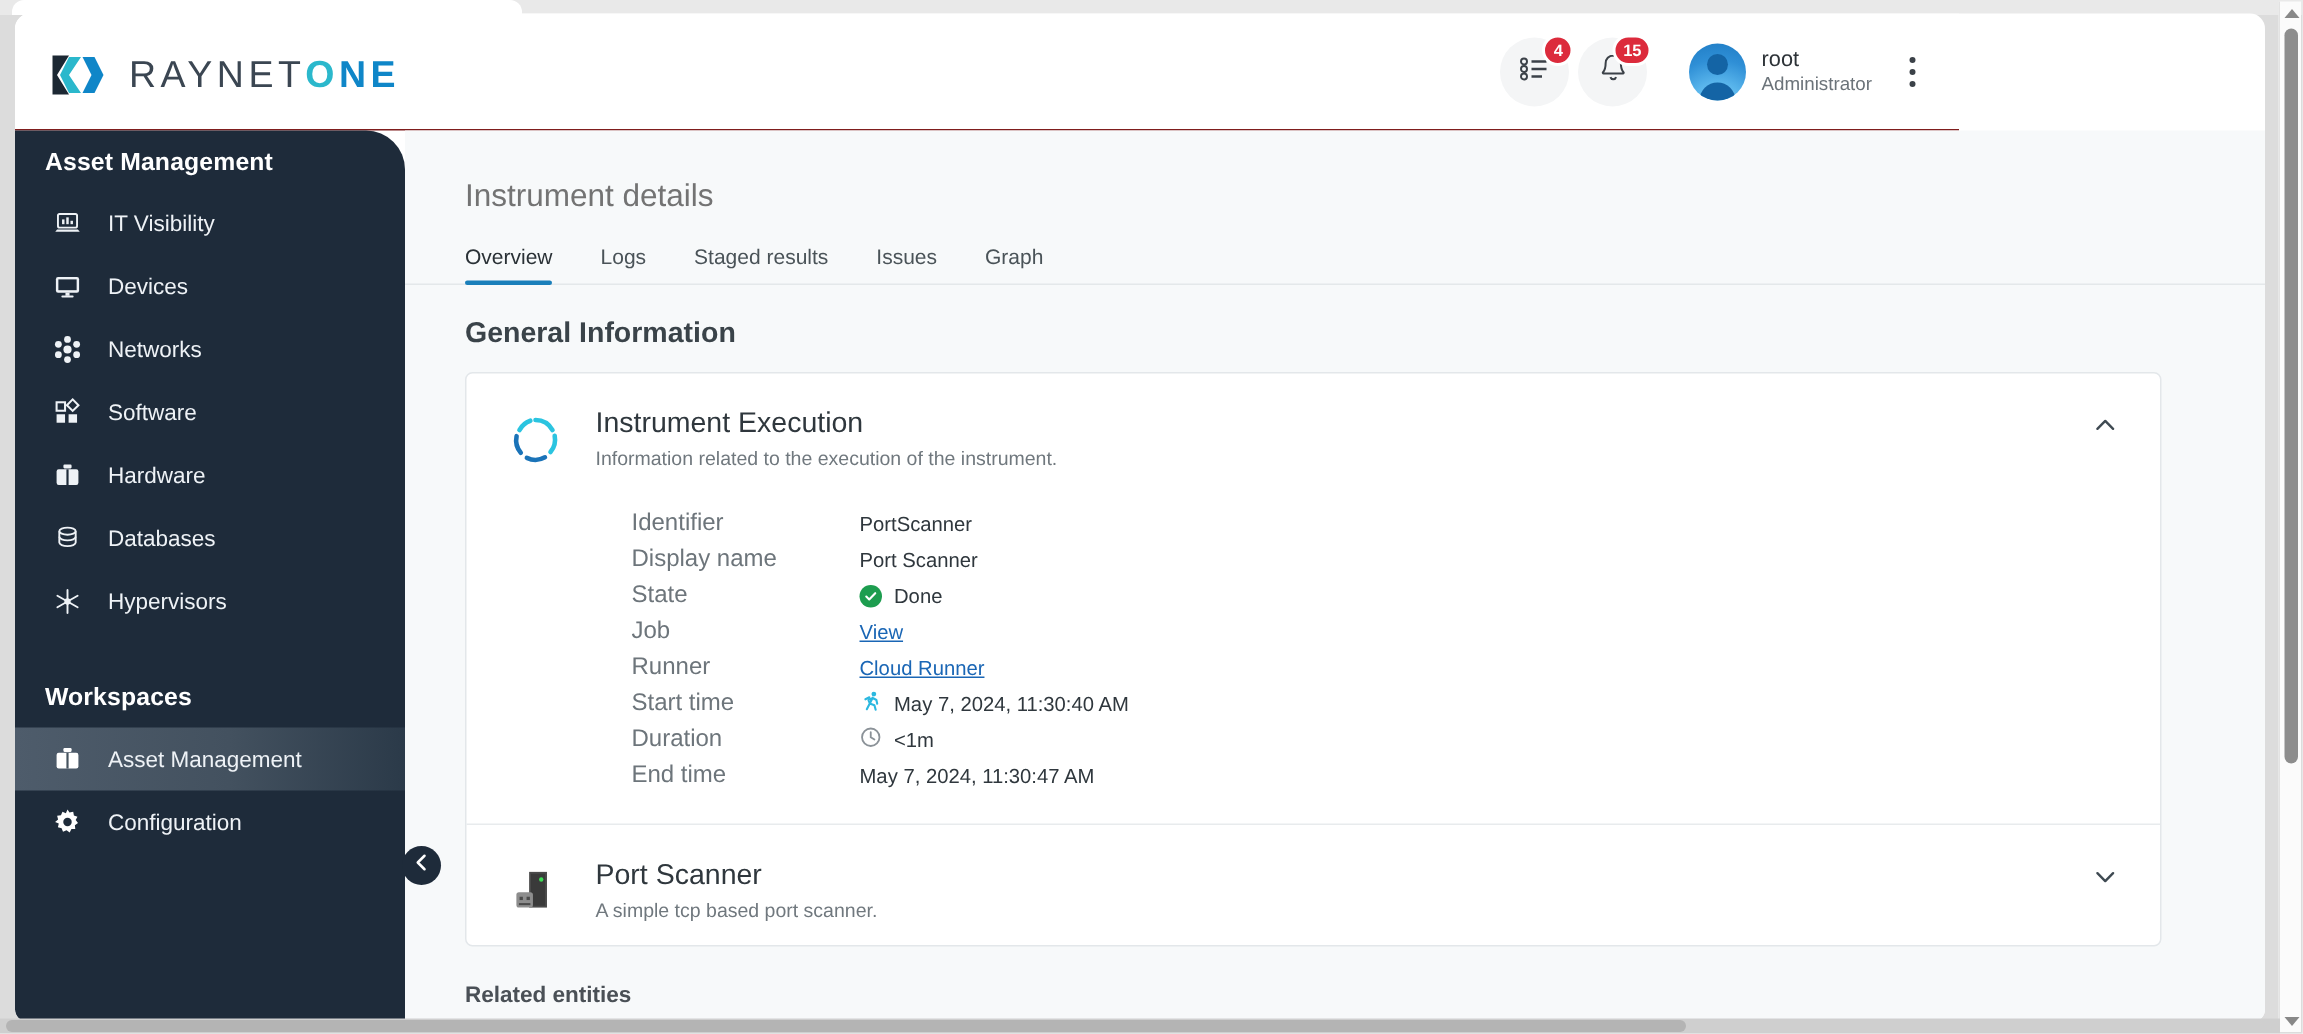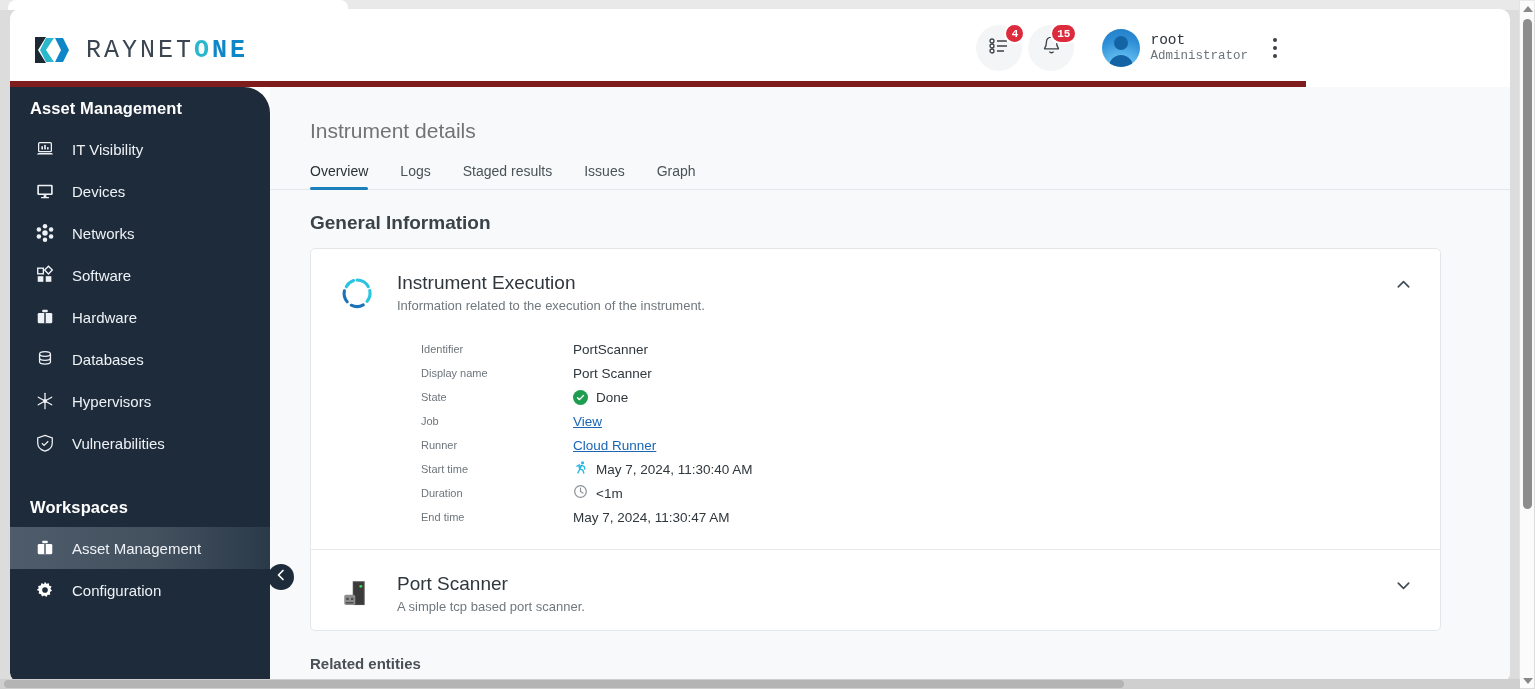--- a/index.html
+++ b/index.html
@@ -27,22 +27,21 @@
     width: 1500px; height: 672px;
     background: #ffffff;
     border-radius: 10px 10px 8px 8px;
     overflow: hidden;
   }
 
   
   .topbar {
     position: absolute; left: 0; top: 0; width: 1296px; height: 78px;
     background: #ffffff;
-    border-bottom: 6px solid #7f1d1d;
-    font-family: Liberation Mono, monospace;
+    border-bottom: 1px solid #7f1d1d;
   }
   .logo { position: absolute; left: 22px; top: 26px; display: flex; align-items: center; gap: 12px; }
   .logo-mark { width: 42px; height: 30px; }
   .logo-text { font-size: 25px; letter-spacing: 3.0px; font-weight: 400; }
   .lt-dark { color: #3b4652; }
   .lt-teal { color: #2bb8cc; font-weight: 700; }
   .lt-blue { color: #0f86c8; font-weight: 700; }
 
   .topright { position: absolute; right: 16px; top: 0; height: 78px; display: flex; align-items: center; gap: 6px; }
   .icon-btn {
@@ -123,21 +122,21 @@
   .card-head-icon { width: 40px; height: 40px; flex: 0 0 40px; display: flex; align-items: center; justify-content: center; margin-top: 2px; }
   .card-h-title { font-size: 19px; color: #2f373d; font-weight: 400; line-height: 1.25; }
   .card-h-sub { font-size: 13px; color: #70787e; margin-top: 3px; }
   .chev {
     position: absolute; right: 26px; top: 26px; width: 22px; height: 22px;
     display: flex; align-items: center; justify-content: center; cursor: pointer;
   }
 
   .kv { margin: 24px 0 4px 84px; }
   .kv-row { display: flex; align-items: center; height: 24px; }
-  .kv-key { width: 152px; font-size: 11px; color: #6d757b; }
+  .kv-key { width: 152px; font-size: 16px; color: #6d757b; }
   .kv-val { font-size: 13.5px; color: #2f373d; display: flex; align-items: center; gap: 8px; }
   .kv-val a { color: #1a66b5; text-decoration: underline; cursor: pointer; }
   .tick {
     width: 15px; height: 15px; border-radius: 50%; background: #1d9d4f;
     display: inline-flex; align-items: center; justify-content: center; flex: 0 0 15px;
   }
 
   .related-title {
     font-size: 15px; font-weight: 700; color: #4a5056;
     padding: 24px 0 0 40px;
@@ -319,29 +318,20 @@
                 <line x1="11" y1="2.5" x2="11" y2="19.5"></line>
                 <line x1="3.6" y1="6.8" x2="18.4" y2="15.2"></line>
                 <line x1="18.4" y1="6.8" x2="3.6" y2="15.2"></line>
               </g>
               <circle cx="11" cy="11" r="2.3" fill="#eef2f6"></circle>
             </svg>
         </span>
         <span>Hypervisors</span>
       </div>
 
-      <div class="side-item">
-        <span class="side-icon">
-          <svg viewBox="0 0 22 22" width="20" height="20">
-              <path d="M11 2.6 19 5.4v5.5c0 4.4-3.3 7.6-8 9.1-4.7-1.5-8-4.7-8-9.1V5.4z" fill="none" stroke="#eef2f6" stroke-width="1.4"></path>
-              <path d="M7.6 11.2 10 13.6l4.6-4.6" fill="none" stroke="#eef2f6" stroke-width="1.4"></path>
-            </svg>
-        </span>
-        <span>Vulnerabilities</span>
-      </div>
 
       <div class="side-title ws">Workspaces</div>
 
       <div class="side-item active">
         <span class="side-icon">
           <svg viewBox="0 0 22 22" width="20" height="20">
               <rect x="8" y="3" width="6" height="2.8" rx=".8" fill="#ffffff"></rect>
               <rect x="3" y="6.5" width="16" height="11.5" rx="1.6" fill="#ffffff"></rect>
               <rect x="10.2" y="6.5" width="1.6" height="11.5" fill="#46545f"></rect>
             </svg>

